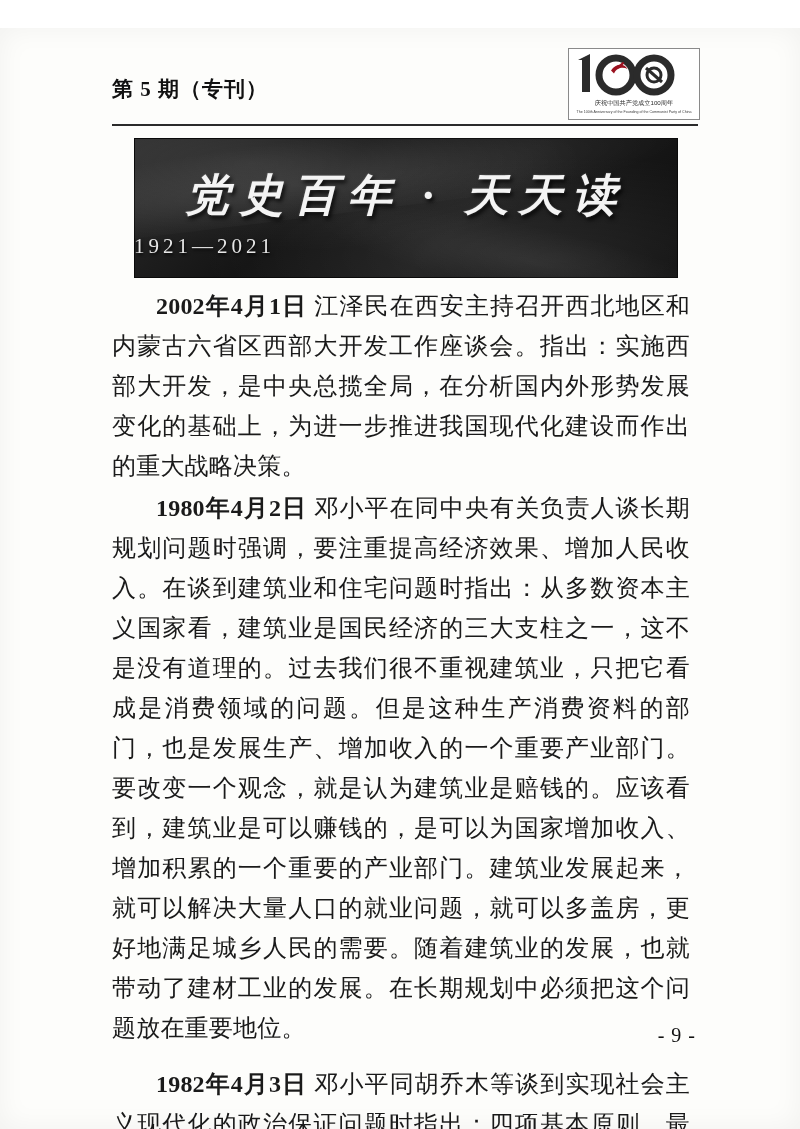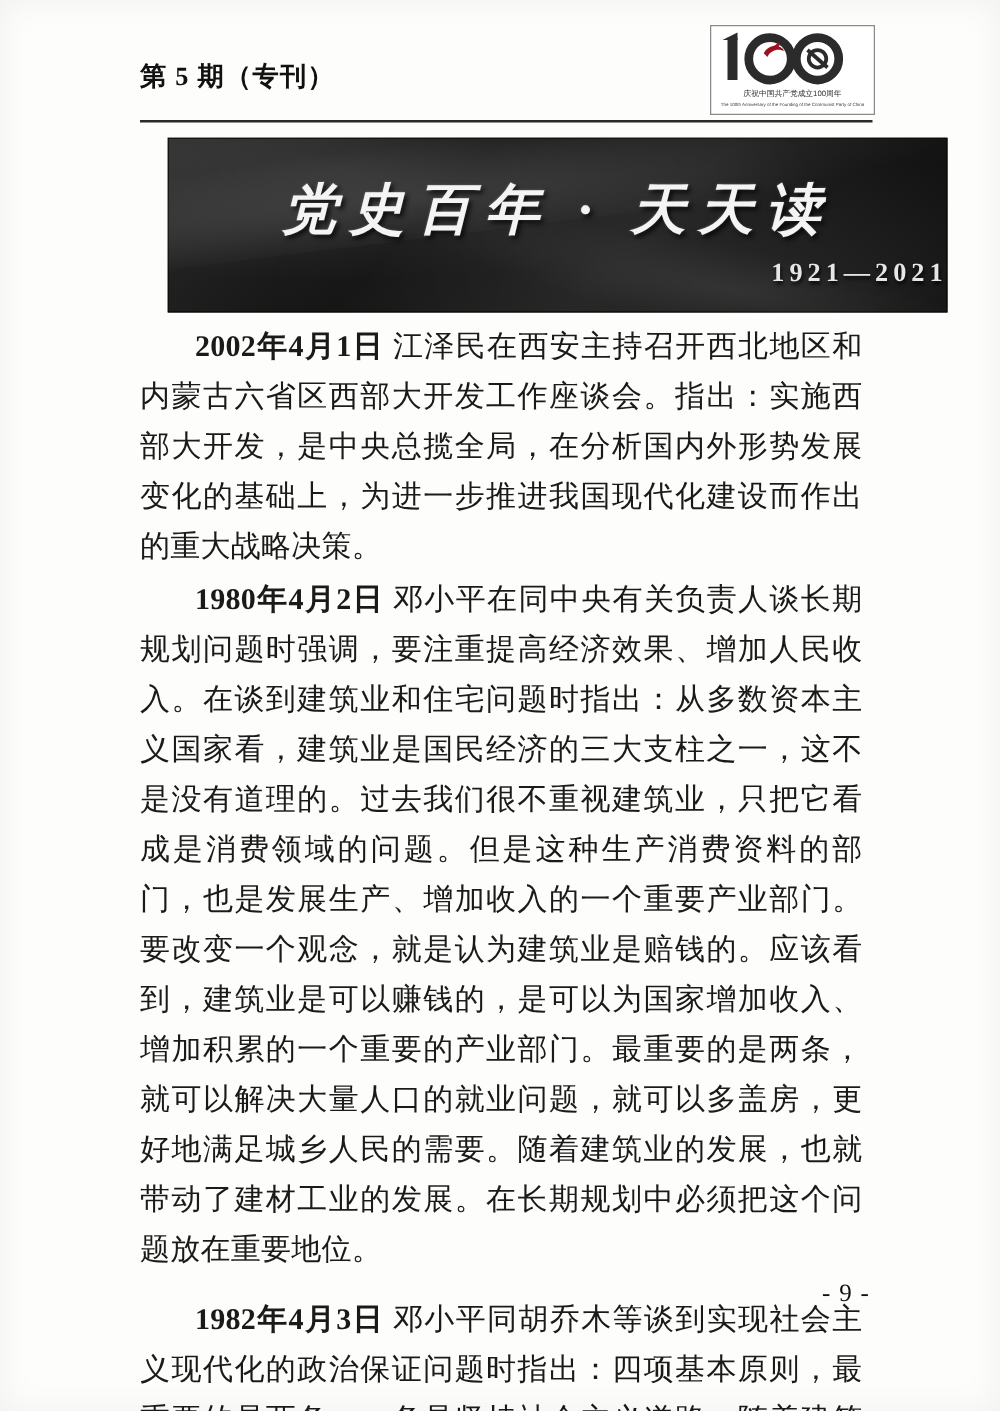--- a/index.html
+++ b/index.html
@@ -12,20 +12,21 @@
     height: 1129px;
     font-family: "Liberation Serif", "DejaVu Serif", serif;
     color: #1a1a1a;
     position: relative;
     overflow: hidden;
   }
   .page {
     position: absolute;
     inset: 0;
     background: #fdfdfb;
+    margin-top: 28px;
   }
   
   .header {
     position: absolute;
     left: 112px;
     top: 46px;
     right: 102px;
     height: 52px;
   }
   .issue-title {
@@ -51,21 +52,21 @@
     top: 20px;
     width: 132px;
     height: 72px;
   }
   .emblem svg { display: block; }
   
   .banner {
     position: absolute;
     left: 134px;
     top: 110px;
-    width: 624px;
+    width: 544px;
     height: 140px;
     background:
       radial-gradient(ellipse at 22% 18%, rgba(255,255,255,0.10), rgba(0,0,0,0) 55%),
       radial-gradient(ellipse at 78% 85%, rgba(255,255,255,0.07), rgba(0,0,0,0) 60%),
       linear-gradient(135deg, #2a2a2a 0%, #141414 35%, #1e1e1e 60%, #0c0c0c 100%);
     overflow: hidden;
     box-shadow: 0 0 0 1px #0a0a0a inset;
   }
   .banner .swirl {
     position: absolute;
@@ -98,25 +99,25 @@
     letter-spacing: 10px;
     font-style: italic;
     text-shadow: 2px 3px 4px rgba(0,0,0,0.85), 0 0 2px rgba(255,255,255,0.35);
     white-space: nowrap;
   }
   .banner-years {
     position: absolute;
     left: 0;
     right: 0;
     top: 96px;
-    text-align: right;
+    text-align: left;
     color: #e6e6e6;
     font-family: "Liberation Serif", "DejaVu Serif", serif;
     font-size: 21px;
-    font-weight: bold;
+    font-weight: normal;
     letter-spacing: 4px;
     text-shadow: 1px 2px 3px rgba(0,0,0,0.8);
   }
   
   .content {
     position: absolute;
     left: 112px;
     top: 258px;
     width: 578px;
   }
@@ -199,21 +200,21 @@
 
   <div class="content">
 
     <p class="para indent">
       <span class="date">2002年4月1日</span>
       <span>江泽民在西安主持召开西北地区和内蒙古六省区西部大开发工作座谈会。指出：实施西部大开发，是中央总揽全局，在分析国内外形势发展变化的基础上，为进一步推进我国现代化建设而作出的重大战略决策。</span>
     </p>
 
     <p class="para indent">
       <span class="date">1980年4月2日</span>
-      <span>邓小平在同中央有关负责人谈长期规划问题时强调，要注重提高经济效果、增加人民收入。在谈到建筑业和住宅问题时指出：从多数资本主义国家看，建筑业是国民经济的三大支柱之一，这不是没有道理的。过去我们很不重视建筑业，只把它看成是消费领域的问题。但是这种生产消费资料的部门，也是发展生产、增加收入的一个重要产业部门。要改变一个观念，就是认为建筑业是赔钱的。应该看到，建筑业是可以赚钱的，是可以为国家增加收入、增加积累的一个重要的产业部门。最重要的是两条，就可以解决大量人口的就业问题，就可以多盖房，更好地满足城乡人民的需要。随着建筑业的发展，也就带动了建材工业的发展。在长期规划中必须把这个问题放在重要地位。</span>
+      <span>邓小平在同中央有关负责人谈长期规划问题时强调，要注重提高经济效果、增加人民收入。在谈到建筑业和住宅问题时指出：从多数资本主义国家看，建筑业是国民经济的三大支柱之一，这不是没有道理的。过去我们很不重视建筑业，只把它看成是消费领域的问题。但是这种生产消费资料的部门，也是发展生产、增加收入的一个重要产业部门。要改变一个观念，就是认为建筑业是赔钱的。应该看到，建筑业是可以赚钱的，是可以为国家增加收入、增加积累的一个重要的产业部门。建筑业发展起来，就可以解决大量人口的就业问题，就可以多盖房，更好地满足城乡人民的需要。随着建筑业的发展，也就带动了建材工业的发展。在长期规划中必须把这个问题放在重要地位。</span>
     </p>
 
     <div class="gap"></div>
 
     <p class="para indent">
       <span class="date">1982年4月3日</span>
       <span>邓小平同胡乔木等谈到实现社会主义现代化的政治保证问题时指出：四项基本原则，最重要的是两条：一条是坚持社会主义道路，随着建筑业的发展。要坚持社会主义道路，在中国条件下，没有党的领导，是根</span>
     </p>
 
   </div>

